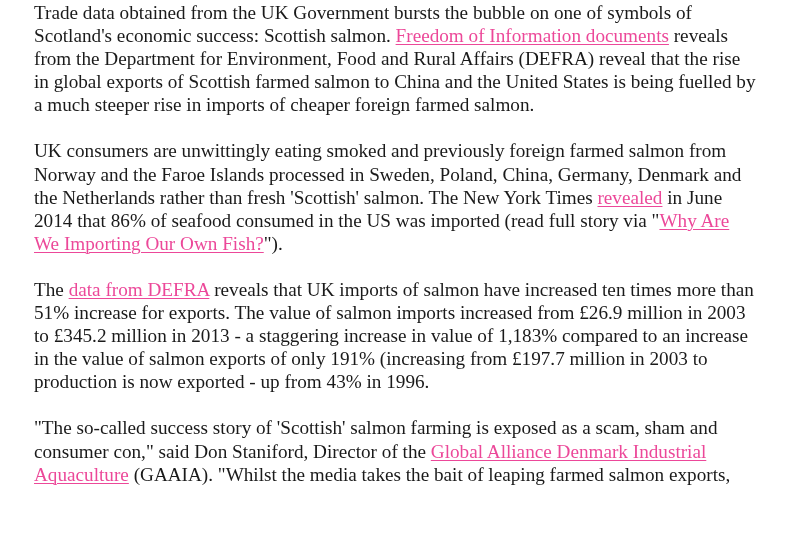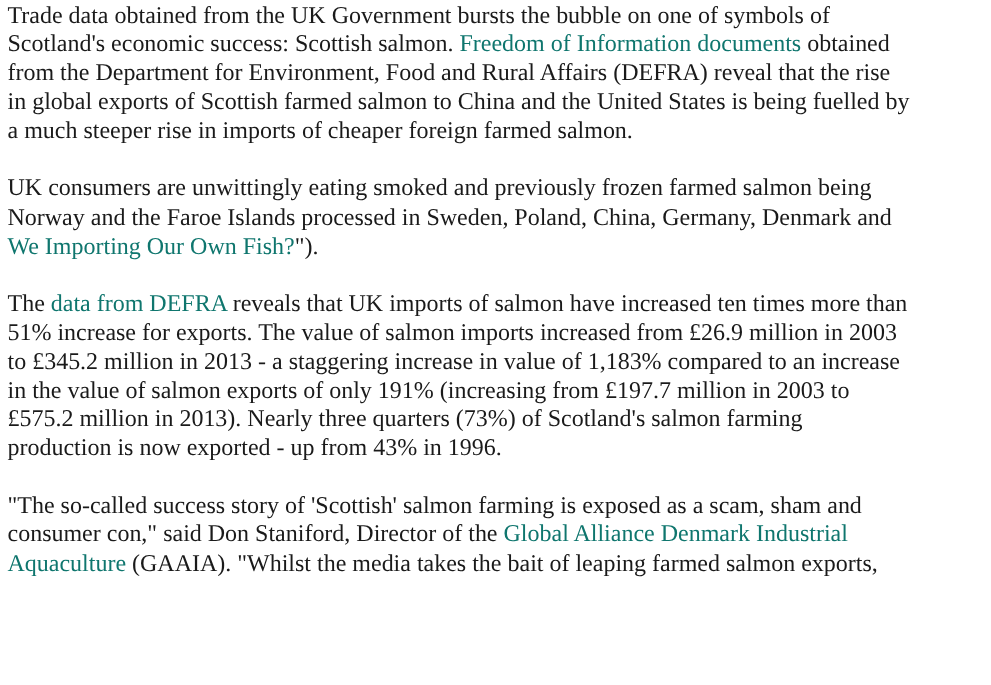--- a/index.html
+++ b/index.html
@@ -23,53 +23,56 @@
       line-height: 23.1px;
       color: #1a1a1a;
     }
     .article p {
       margin: 0 0 23px 0;
       white-space: normal;
     }
     .line {
       display: block;
       white-space: nowrap;
+      margin-left: 28px;
     }
     a.link {
-      color: #0f766e;
+      color: #ec4899;
+      text-decoration: underline;
       text-underline-offset: 2px;
       text-decoration-thickness: 1px;
       cursor: pointer;
     }
   </style>
 </head>
 <body>
 
 <div class="article">
 
   <p>
     <span class="line"><span>Trade data obtained from the UK Government bursts the bubble on one of symbols of</span></span>
-    <span class="line"><span>Scotland's economic success: Scottish salmon.  </span><a class="link">Freedom of Information documents</a><span> obtained</span></span>
+    <span class="line"><span>Scotland's economic success: Scottish salmon.  </span><a class="link">Freedom of Information documents</a><span> reveals</span></span>
     <span class="line"><span>from the Department for Environment, Food and Rural Affairs (DEFRA) reveal that the rise</span></span>
     <span class="line"><span>in global exports of Scottish farmed salmon to China and the United States is being fuelled by</span></span>
     <span class="line"><span>a much steeper rise in imports of cheaper foreign farmed salmon.</span></span>
   </p>
 
   <p>
-    <span class="line"><span>UK consumers are unwittingly eating smoked and previously frozen farmed salmon being</span></span>
+    <span class="line"><span>UK consumers are unwittingly eating smoked and previously foreign farmed salmon from</span></span>
     <span class="line"><span>Norway and the Faroe Islands processed in Sweden, Poland, China, Germany, Denmark and</span></span>
+    <span class="line"><span>the Netherlands rather than fresh 'Scottish' salmon.  The New York Times </span><a class="link">revealed</a><span> in June</span></span>
+    <span class="line"><span>2014 that 86% of seafood consumed in the US was imported (read full story via "</span><a class="link">Why Are</a></span>
     <span class="line"><a class="link">We Importing Our Own Fish?</a><span>").</span></span>
   </p>
 
   <p>
     <span class="line"><span>The </span><a class="link">data from DEFRA</a><span> reveals that UK imports of salmon have increased ten times more than</span></span>
     <span class="line"><span>51% increase for exports.  The value of salmon imports increased from £26.9 million in 2003</span></span>
     <span class="line"><span>to £345.2 million in 2013 - a staggering increase in value of 1,183% compared to an increase</span></span>
     <span class="line"><span>in the value of salmon exports of only 191% (increasing from £197.7 million in 2003 to</span></span>
-    <span class="line"><span>£575.2 million in 2013).  Nearly three quarters (73%) of Scotland's salmon farming</span></span>
     <span class="line"><span>production is now exported - up from 43% in 1996.</span></span>
   </p>
 
   <p>
     <span class="line"><span>"The so-called success story of 'Scottish' salmon farming is exposed as a scam, sham and</span></span>
     <span class="line"><span>consumer con," said Don Staniford, Director of the </span><a class="link">Global Alliance Denmark Industrial</a></span>
     <span class="line"><a class="link">Aquaculture</a><span> (GAAIA).  "Whilst the media takes the bait of leaping farmed salmon exports,</span></span>
   </p>
 
 </div>

